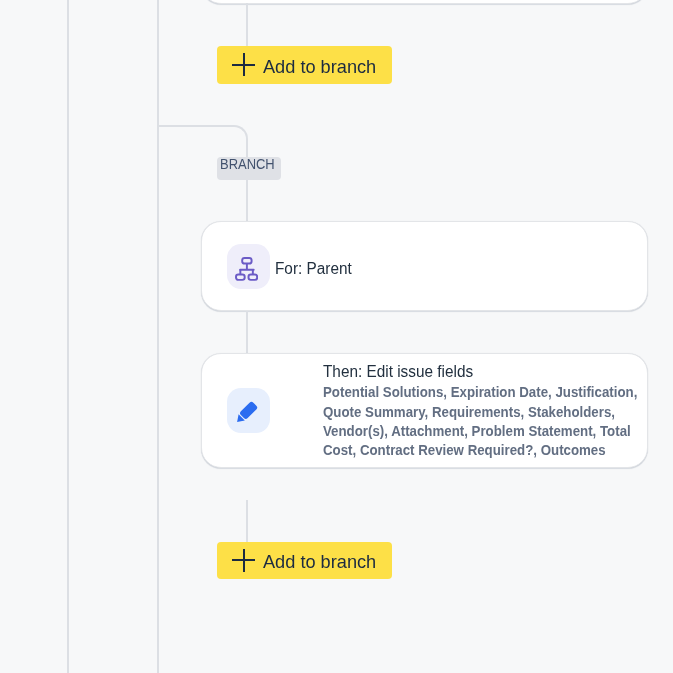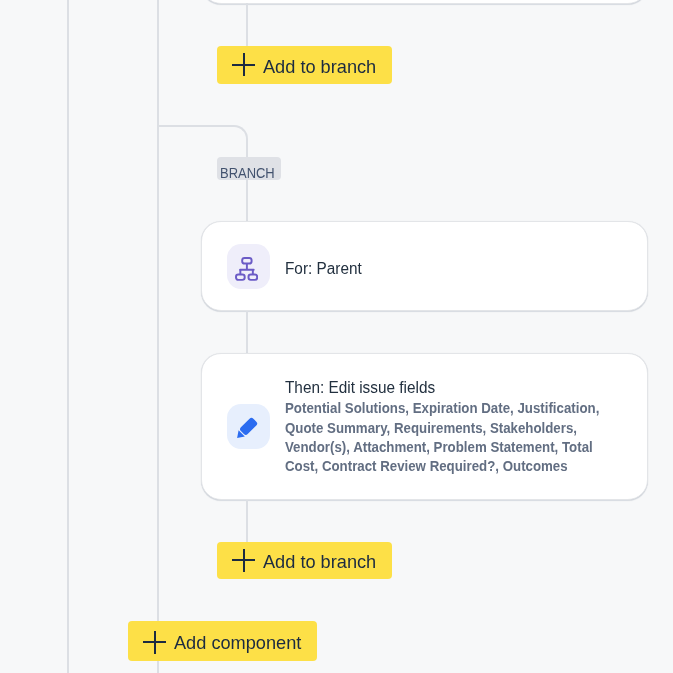--- a/index.html
+++ b/index.html
@@ -34,42 +34,42 @@
   .chip .plus:after{top:-0.5px;left:10.5px;height:23px;width:2.1px;}
   .chip .lbl{position:relative;top:2.5px;}
   .chip-lg .plus{top:1.5px;}
   .chip-lg .lbl{top:3px;}
 
   
   .branch-label{
     position:absolute;background:#dfe1e6;color:#42526e;
     border-radius:4px;font-size:13.95px;
     width:64px;height:23px;box-sizing:border-box;
-    display:flex;align-items:flex-end;justify-content:flex-start;
+    display:flex;align-items:flex-start;justify-content:flex-start;
     line-height:1;padding-left:3px;
   }
   .branch-label span{display:inline-block;transform:scaleX(0.93);transform-origin:left center;position:relative;top:1.2px;}
 
   
   .card{
     position:absolute;background:#ffffff;border:1px solid #e3e5e8;
     border-radius:20px;box-sizing:border-box;
     box-shadow:0 1px 1px rgba(9,30,66,0.13),0 0 1px rgba(9,30,66,0.10);
     display:flex;align-items:center;
   }
   .icon-tile{
     width:43px;height:45px;border-radius:14px;flex:0 0 auto;
     margin-left:25px;display:flex;align-items:center;justify-content:center;
   }
   .icon-tile svg{display:block;position:relative;}
   svg[data-name="hierarchy-icon"]{top:2.8px;left:-2px;}
   svg[data-name="pencil-icon"]{top:2.5px;left:-3px;}
   .tile-purple{background:#efeefa;}
   .tile-blue{background:#e7effd;}
-  .card-body{margin-left:15px;position:relative;}
+  .card-body{margin-left:5px;position:relative;}
   .card-fields{margin-top:2.5px;}
   .card-title{font-size:17.3px;color:#22303f;line-height:20px;
               transform:scaleX(0.888);transform-origin:left center;white-space:nowrap;}
   .card-fields{font-size:14.6px;font-weight:bold;color:#626e82;line-height:19.35px;width:360px;
               transform:scaleX(0.91);transform-origin:left top;}
 </style>
 </head>
 <body>
 
 <div id="canvas" data-name="rule-canvas">
@@ -104,21 +104,21 @@
         <path d="M16.85 12.8 V17.6" stroke-width="1.95" stroke-linecap="butt"></path>
       </svg>
     </div>
     <div class="card-body" data-name="card-body" style="top:2px;">
       <div class="card-title" data-name="card-title">For: Parent</div>
     </div>
   </div>
 
   <div class="vline" data-name="connector-card1-card2" style="left:246px;top:311px;height:43px;"></div>
 
-  <div class="card" data-name="card-edit-issue-fields" style="left:201px;top:353px;width:447px;height:147px;">
+  <div class="card" data-name="card-edit-issue-fields" style="left:201px;top:353px;width:447px;height:115px;gap:48px;">
     <div class="icon-tile tile-blue" data-name="pencil-icon-tile" style="background: rgb(231, 239, 253);">
       <svg width="26" height="26" viewBox="0 0 26 26" data-name="pencil-icon" fill="#2b6cf0">
         <g transform="rotate(45 13 13)">
           <rect x="8.2" y="0.5" width="9.6" height="17.6" rx="2.7"></rect>
           <path d="M8.6 19.1 L13 25.6 L17.4 19.1 Z"></path>
         </g>
       </svg>
     </div>
     <div class="card-body" data-name="card-body" style="top:0.2px;">
       <div class="card-title" data-name="card-title">Then: Edit issue fields</div>
@@ -126,18 +126,14 @@
     </div>
   </div>
 
   <div class="vline" data-name="connector-card2-addbranch" style="left:246px;top:500px;height:43px;"></div>
 
   <div class="chip" data-name="add-to-branch-button-bottom" style="left:217px;top:541.5px;">
     <span class="plus" data-name="plus-icon"></span>
     <span class="lbl" data-name="add-to-branch-label">Add to branch</span>
   </div>
 
-  <div class="chip chip-lg" data-name="add-component-button" style="left:128px;top:621px;height:39.5px;">
-    <span class="plus" data-name="plus-icon"></span>
-    <span class="lbl" data-name="add-component-label">Add component</span>
-  </div>
 
 </div>
 
 </body></html>

